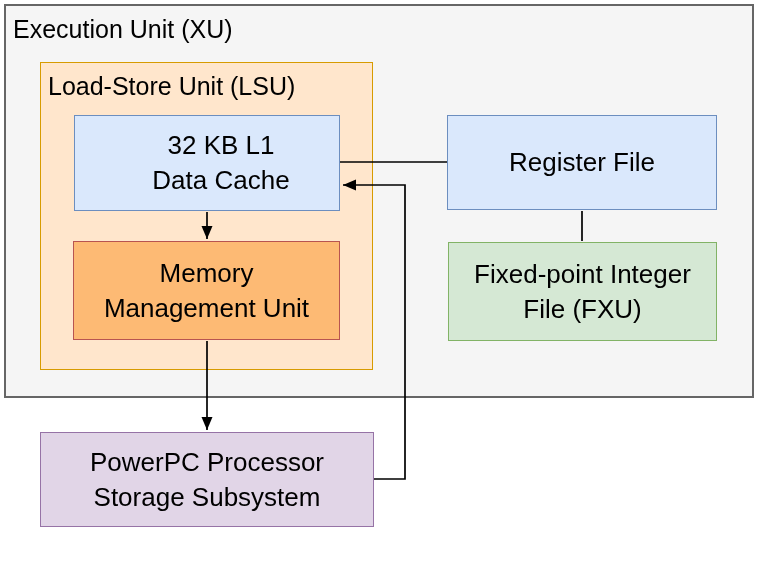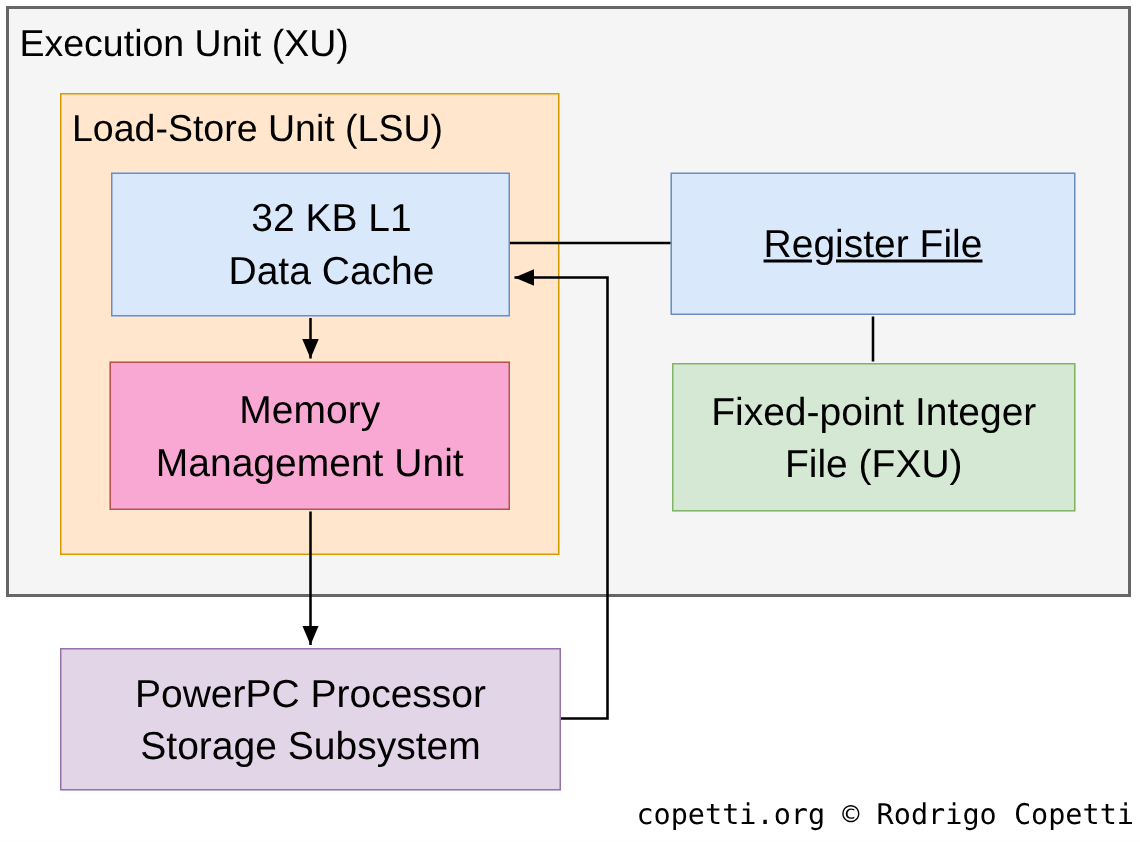--- a/index.html
+++ b/index.html
@@ -77,26 +77,26 @@
 
   <div class="box container-box lsu" style="background-color: rgb(255, 230, 204); border-color: rgb(215, 155, 0);">
     <span class="container-label">Load-Store Unit (LSU)</span>
   </div>
 
   <div class="box node cache" style="background-color: rgb(218, 232, 252); border-color: rgb(108, 142, 191);">
     <span>32 KB L1</span>
     <span>Data Cache</span>
   </div>
 
-  <div class="box node mmu" style="background-color: #f9a8d4; border-color: rgb(184, 84, 80);">
+  <div class="box node mmu" style="background-color: #fdba74; border-color: rgb(184, 84, 80);">
     <span>Memory</span>
     <span>Management Unit</span>
   </div>
 
-  <div class="box node regfile" style="background-color: rgb(218, 232, 252); border-color: rgb(108, 142, 191); text-decoration: underline;">
+  <div class="box node regfile" style="background-color: rgb(218, 232, 252); border-color: rgb(108, 142, 191);">
     <span>Register File</span>
   </div>
 
   <div class="box node fxu" style="background-color: rgb(213, 232, 212); border-color: rgb(130, 179, 102); align-items: center;">
     <span>Fixed-point Integer</span>
     <span>File (FXU)</span>
   </div>
 
   <div class="box node storage" style="background-color: rgb(225, 213, 231); border-color: rgb(150, 115, 166);">
     <span>PowerPC Processor</span>
@@ -114,15 +114,14 @@
 
     <polyline points="374,479 405,479 405,185 343,185" marker-end="url(#arrowhead)"></polyline>
 
     <line x1="207" y1="212" x2="207" y2="239" marker-end="url(#arrowhead)"></line>
 
     <line x1="207" y1="341" x2="207" y2="430" marker-end="url(#arrowhead)"></line>
 
     <line x1="582" y1="211" x2="582" y2="241"></line>
   </svg>
 
-  <div class="credit">copetti.org © Rodrigo Copetti</div>
 
 </div>
 
 </body></html>

